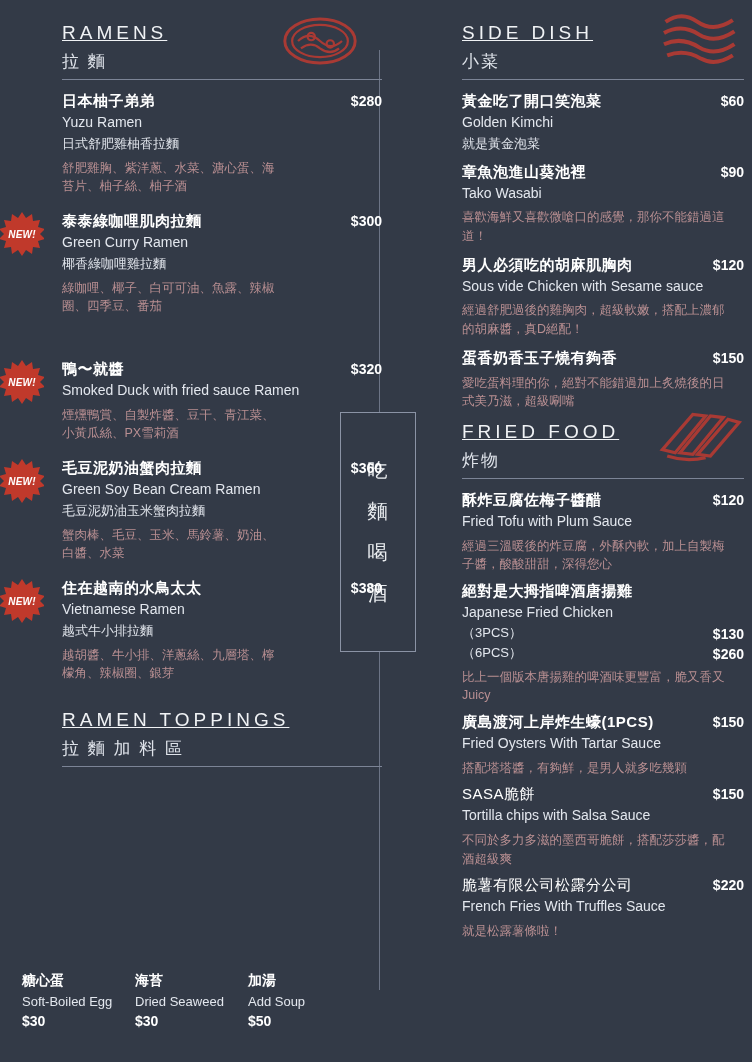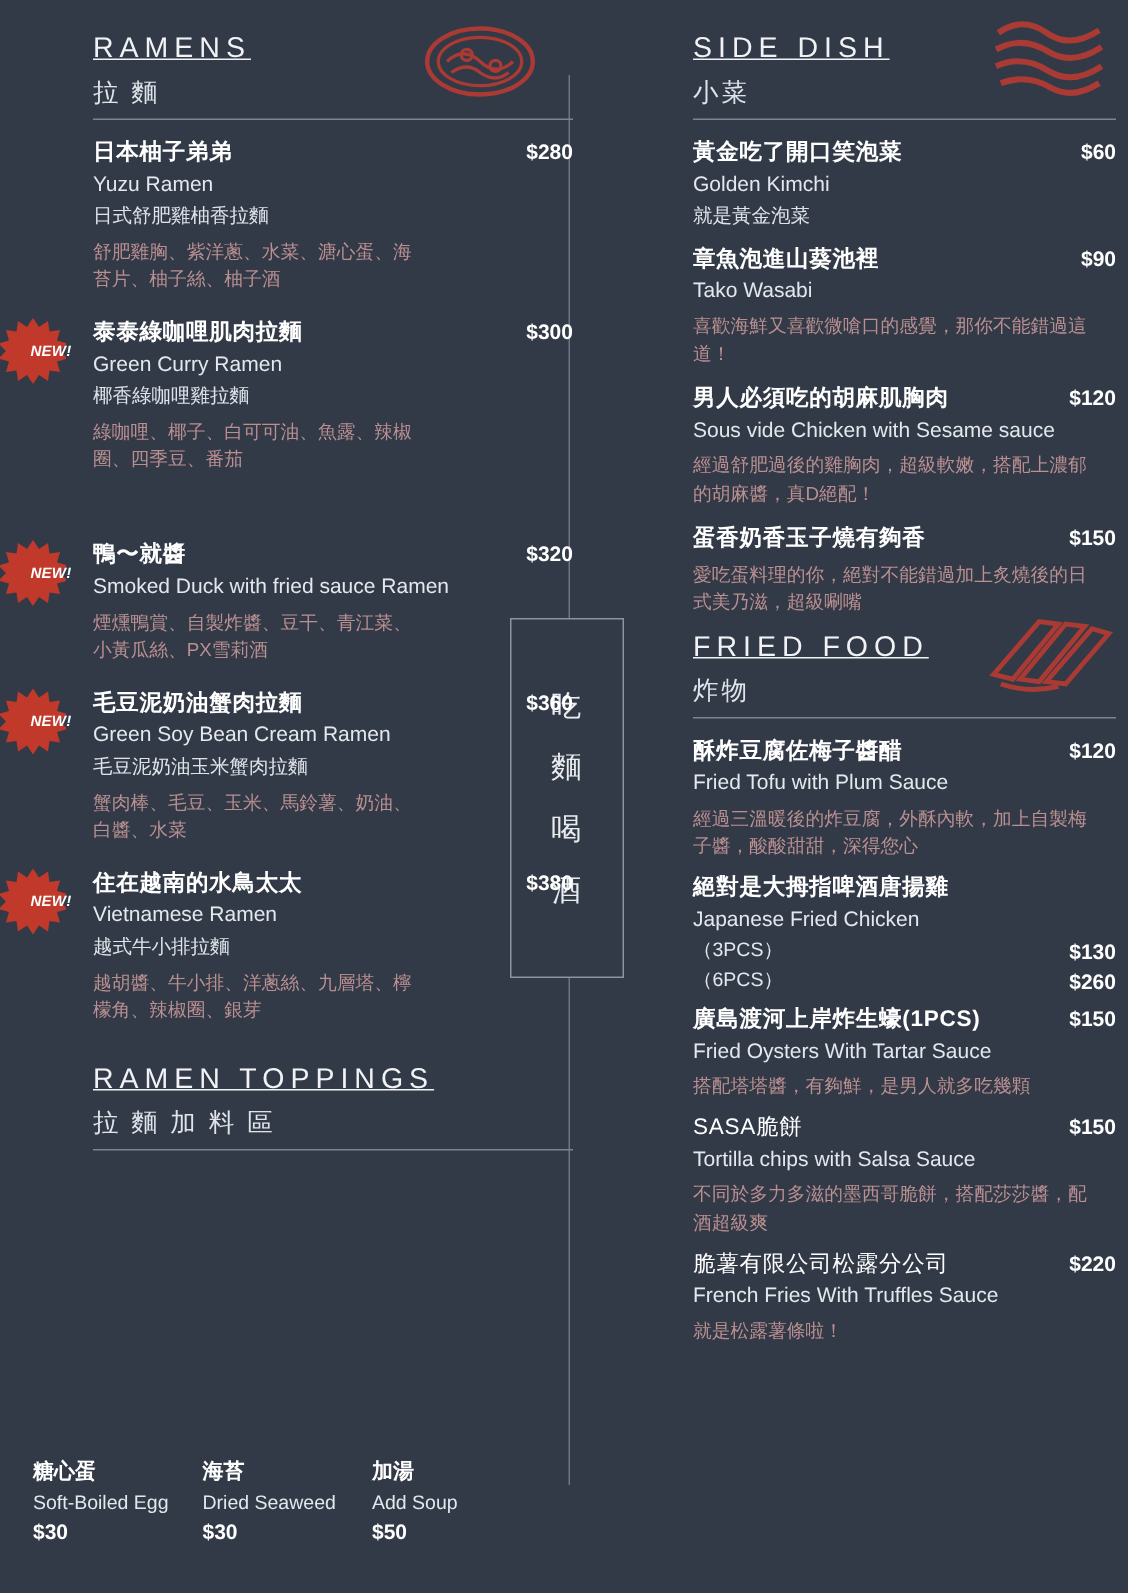--- a/index.html
+++ b/index.html
@@ -133,21 +133,20 @@
     left: 0; top: 0;
     width: 44px; height: 44px;
     display: flex;
     align-items: center;
     justify-content: center;
     font-size: 10px;
     font-weight: bold;
     font-style: italic;
     color: #ffffff;
     letter-spacing: 0.2px;
-    margin-left: 12px;
   }
 
   
   .toppings-head { margin-top: 26px; }
   .toppings-grid {
     position: absolute;
     left: 22px;
     top: 972px;
     width: 340px;
     display: flex;
@@ -363,20 +362,21 @@
       </div>
       <div class="name-en">Japanese Fried Chicken</div>
       <div class="sub-line">
         <span>（3PCS）</span>
         <span class="price">$130</span>
       </div>
       <div class="sub-line">
         <span>（6PCS）</span>
         <span class="price">$260</span>
       </div>
+      <div class="desc">比上一個版本唐揚雞的啤酒味更豐富，脆又香又Juicy</div>
     </div>
 
     <div class="item" style="margin-bottom:8px;">
       <div class="item-row">
         <span class="name-zh">廣島渡河上岸炸生蠔(1PCS)</span>
         <span class="price">$150</span>
       </div>
       <div class="name-en">Fried Oysters With Tartar Sauce</div>
       <div class="desc">搭配塔塔醬，有夠鮮，是男人就多吃幾顆</div>
     </div>

